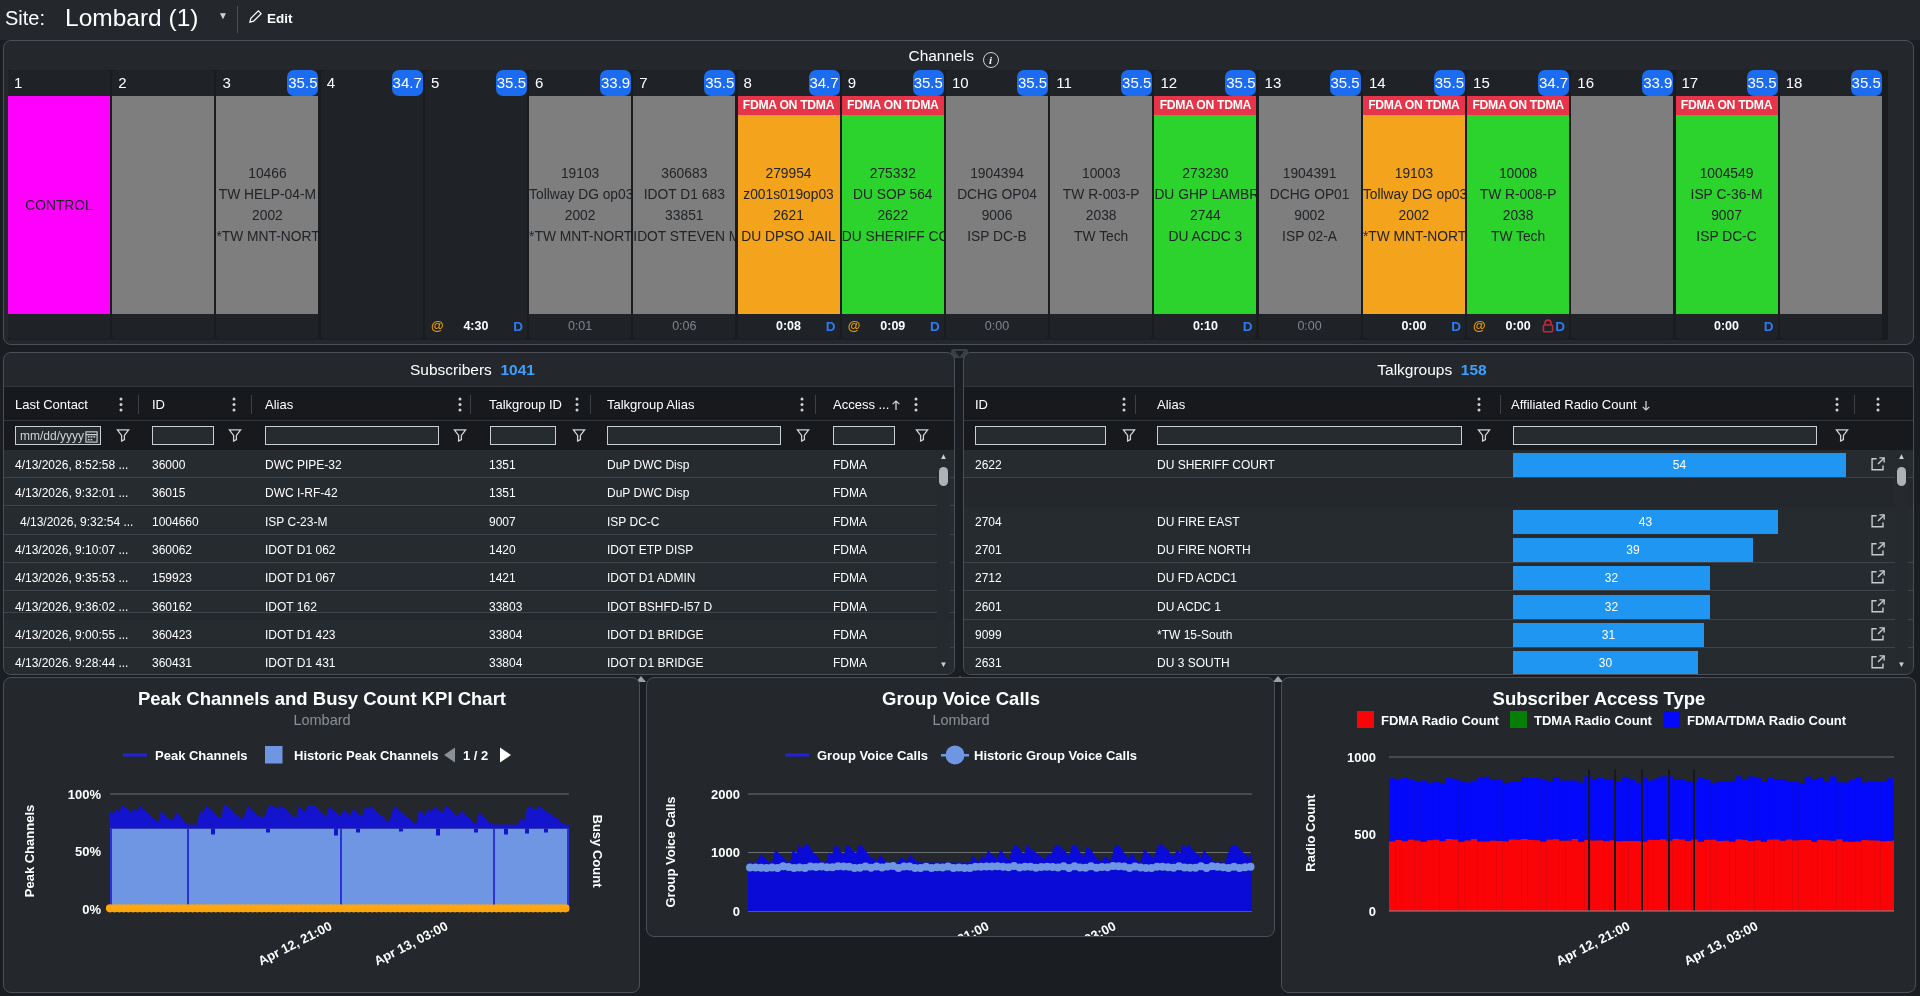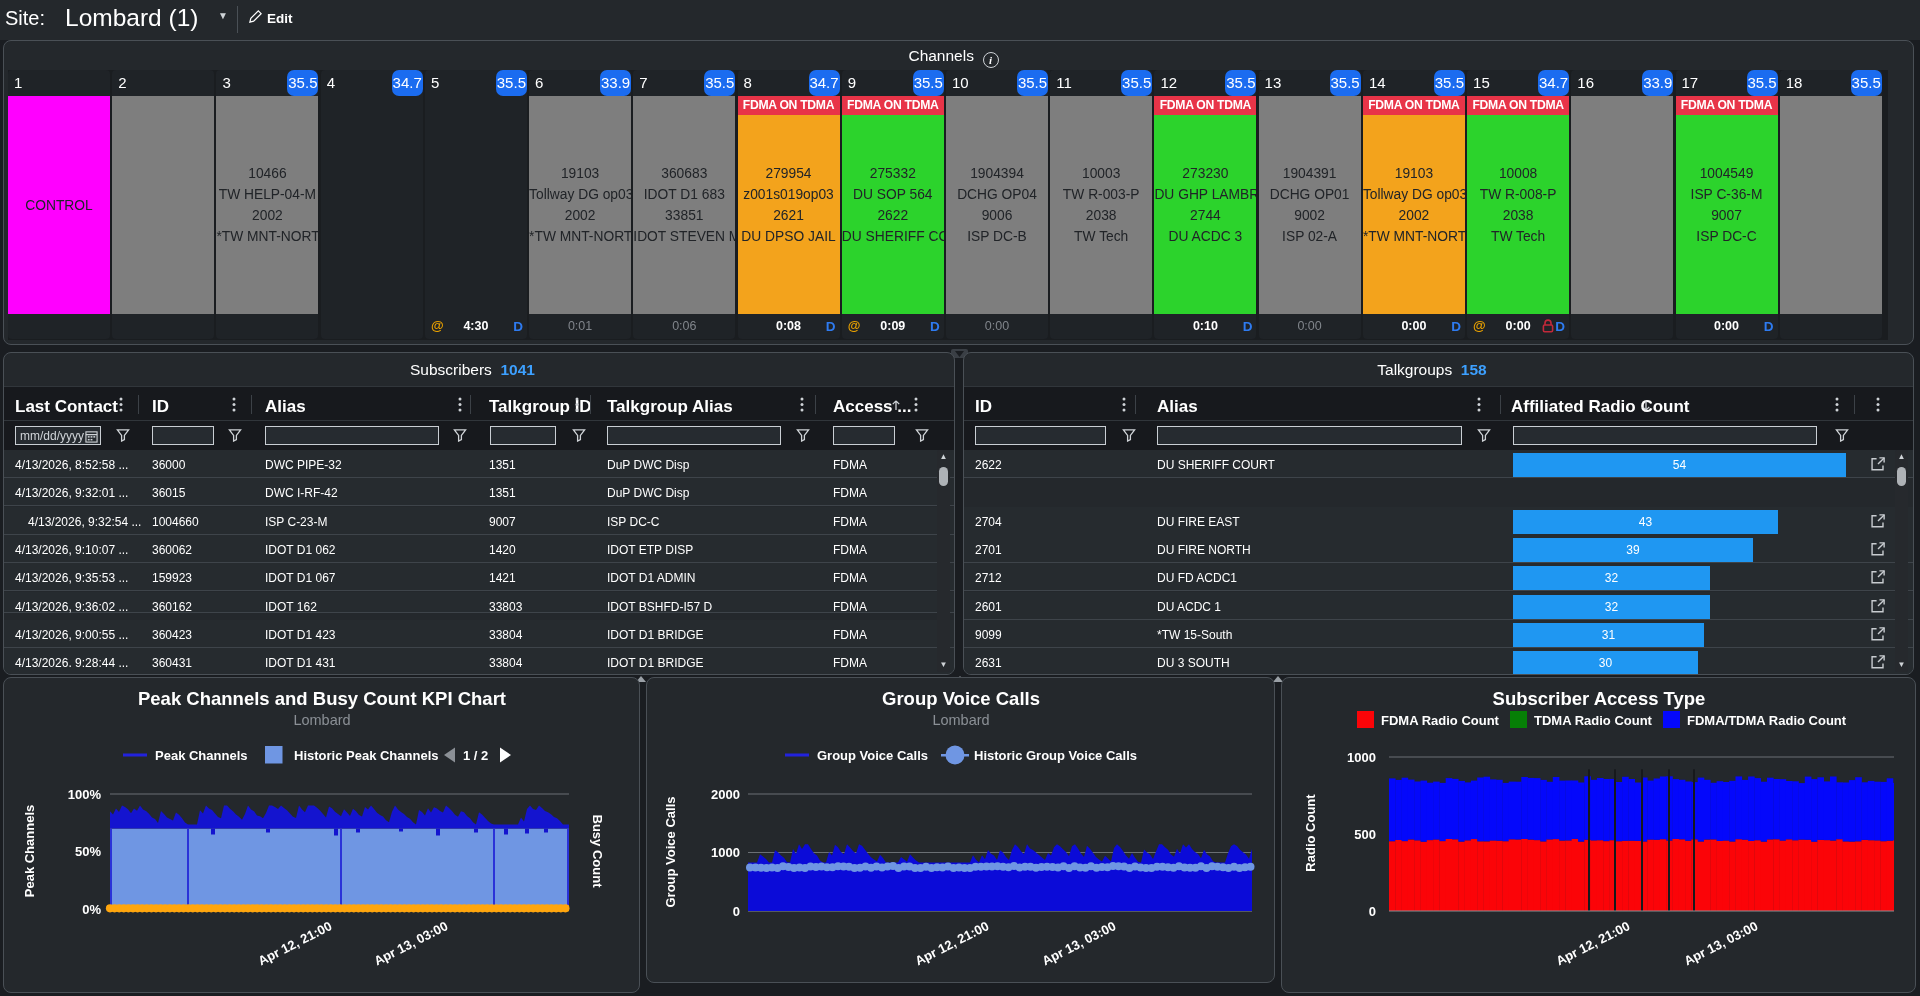--- a/index.html
+++ b/index.html
@@ -18,21 +18,21 @@
 .cfoot { position:absolute; bottom:0; left:0; width:102px; height:25px; line-height:24px; }
 .fat { position:absolute; left:6px; color:#e8a000; font-size:13px; font-weight:bold; }
 .ftime { position:absolute; left:0; width:100%; text-align:center; color:#fff; font-size:12.5px; font-weight:bold; }
 .ftime.dim { color:#80858b; font-weight:normal; }
 .fright { position:absolute; right:4px; top:0; }
 .fd { color:#2e7bf0; font-size:13.5px; font-weight:bold; margin-left:1px; }
 
 .ttitle { position:absolute; top:0; left:0; width:100%; height:33px; text-align:center; line-height:34px; color:#fff; font-size:15.5px; padding-right:13px; }
 .tcount { color:#3da0ff; font-weight:bold; }
 .thead { position:absolute; left:0; width:100%; background:#17191d; border-top:1px solid #31363b; border-bottom:1px solid #31363b; }
-.hname { position:absolute; top:10px; color:#fff; font-size:17px; font-weight:bold; }
+.hname { position:absolute; top:10px; color:#fff; font-size:13px; font-weight:normal; }
 .hic { position:absolute; }
 .hdiv { position:absolute; top:8px; width:1px; height:19px; background:#3c4147; }
 .tfilter { position:absolute; left:0; width:100%; background:#17191d; }
 .finput { position:absolute; top:5px; height:19px; background:#262b30; border:1px solid #c9ced3; }
 .ffun { position:absolute; top:7px; }
 .trow { position:absolute; left:0; width:100%; background:#262b2f; border-bottom:1px solid #3e444a; }
 .tcell { position:absolute; top:8px; color:#fff; font-size:12px; }
 .bar { position:absolute; top:2.5px; height:24px; background:#1f97f2; color:#fff; font-size:12px; text-align:center; line-height:24px; }
 .lnk { position:absolute; top:6px; }
 .sbar { position:absolute; width:13px; background:#26292d; border-radius:2px; }
@@ -435,21 +435,21 @@
 </div>
 <div class="trow" style="top:125px;height:28px">
 <span style="left:11px" class="tcell">4/13/2026, 9:32:01 ...</span>
 <span style="left:148px" class="tcell">36015</span>
 <span style="left:261px" class="tcell">DWC I-RF-42</span>
 <span style="left:485px" class="tcell">1351</span>
 <span style="left:603px" class="tcell">DuP DWC Disp</span>
 <span style="left:829px" class="tcell">FDMA</span>
 </div>
 <div class="trow" style="top:154px;height:28px">
-<span style="left:24px" class="tcell">4/13/2026, 9:32:54 ...</span>
+<span style="left:16px" class="tcell">4/13/2026, 9:32:54 ...</span>
 <span style="left:148px" class="tcell">1004660</span>
 <span style="left:261px" class="tcell">ISP C-23-M</span>
 <span style="left:485px" class="tcell">9007</span>
 <span style="left:603px" class="tcell">ISP DC-C</span>
 <span style="left:829px" class="tcell">FDMA</span>
 </div>
 <div class="trow" style="top:182px;height:28px">
 <span style="left:11px" class="tcell">4/13/2026, 9:10:07 ...</span>
 <span style="left:148px" class="tcell">360062</span>
 <span style="left:261px" class="tcell">IDOT D1 062</span>
@@ -751,21 +751,21 @@
       <circle cx="538.4" cy="230.3" r="4.1" fill="#ffa60e"></circle>
       <circle cx="543.0" cy="230.3" r="4.1" fill="#ffa60e"></circle>
       <circle cx="547.6" cy="230.3" r="4.1" fill="#ffa60e"></circle>
       <circle cx="552.2" cy="230.3" r="4.1" fill="#ffa60e"></circle>
       <circle cx="556.8" cy="230.3" r="4.1" fill="#ffa60e"></circle>
       <circle cx="561.4" cy="230.3" r="4.1" fill="#ffa60e"></circle>
 <text text-anchor="end" transform="translate(329,251) rotate(-27)" fill="#fff" font-size="13" font-weight="bold">Apr 12, 21:00</text>
 <text text-anchor="end" transform="translate(445,251) rotate(-27)" fill="#fff" font-size="13" font-weight="bold">Apr 13, 03:00</text>
 </svg>
   </div>
-<div class="panel" style="left:646px;top:677px;width:629px;height:306px">
+<div class="panel" style="left:646px;top:677px;width:629px;height:260px">
     <svg width="629" height="316" viewBox="0 0 629 316" style="position:absolute;left:0;top:0">
 <text x="314" y="27" fill="#fff" font-size="18.5" font-weight="bold" text-anchor="middle">Group Voice Calls</text>
 <text x="314" y="47" fill="#8b9096" font-size="14.5" text-anchor="middle">Lombard</text>
 <rect x="138" y="75.5" width="24" height="3" fill="#2222dd"></rect>
 <text x="170" y="82" fill="#fff" font-size="13" font-weight="bold">Group Voice Calls</text>
 <rect x="294" y="76" width="28" height="2.5" fill="#6f96e3"></rect>
 <circle cx="308" cy="77" r="9.5" fill="#6f96e3"></circle>
 <text x="327" y="82" fill="#fff" font-size="13" font-weight="bold">Historic Group Voice Calls</text>
 <line x1="101" y1="116" x2="605" y2="116" stroke="#6a6f74" stroke-width="1"></line>
 <line x1="101" y1="174.5" x2="605" y2="174.5" stroke="#6a6f74" stroke-width="1"></line>

